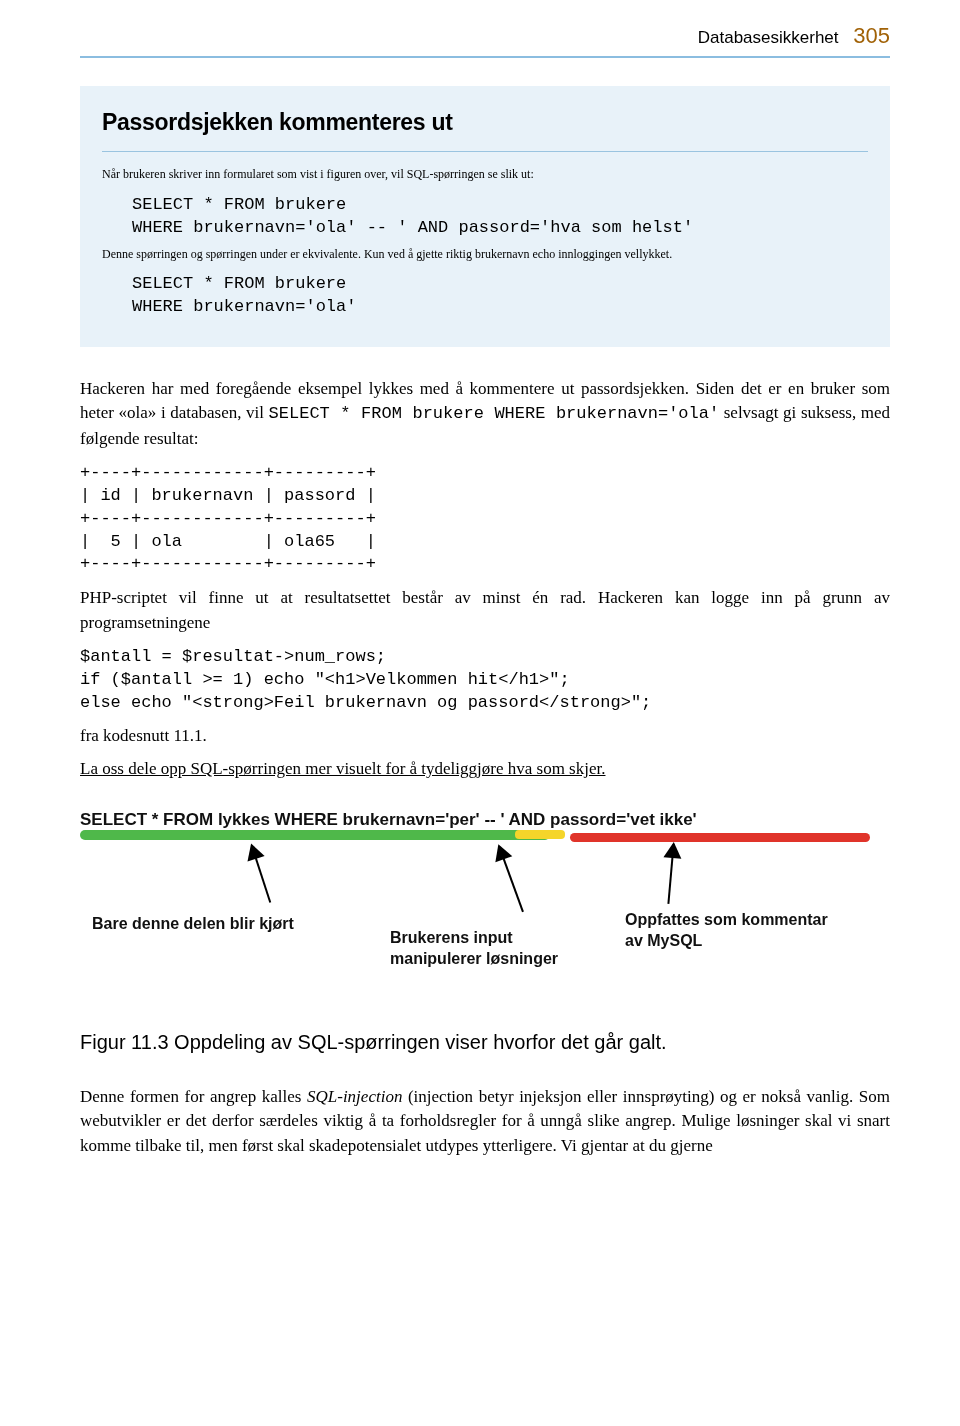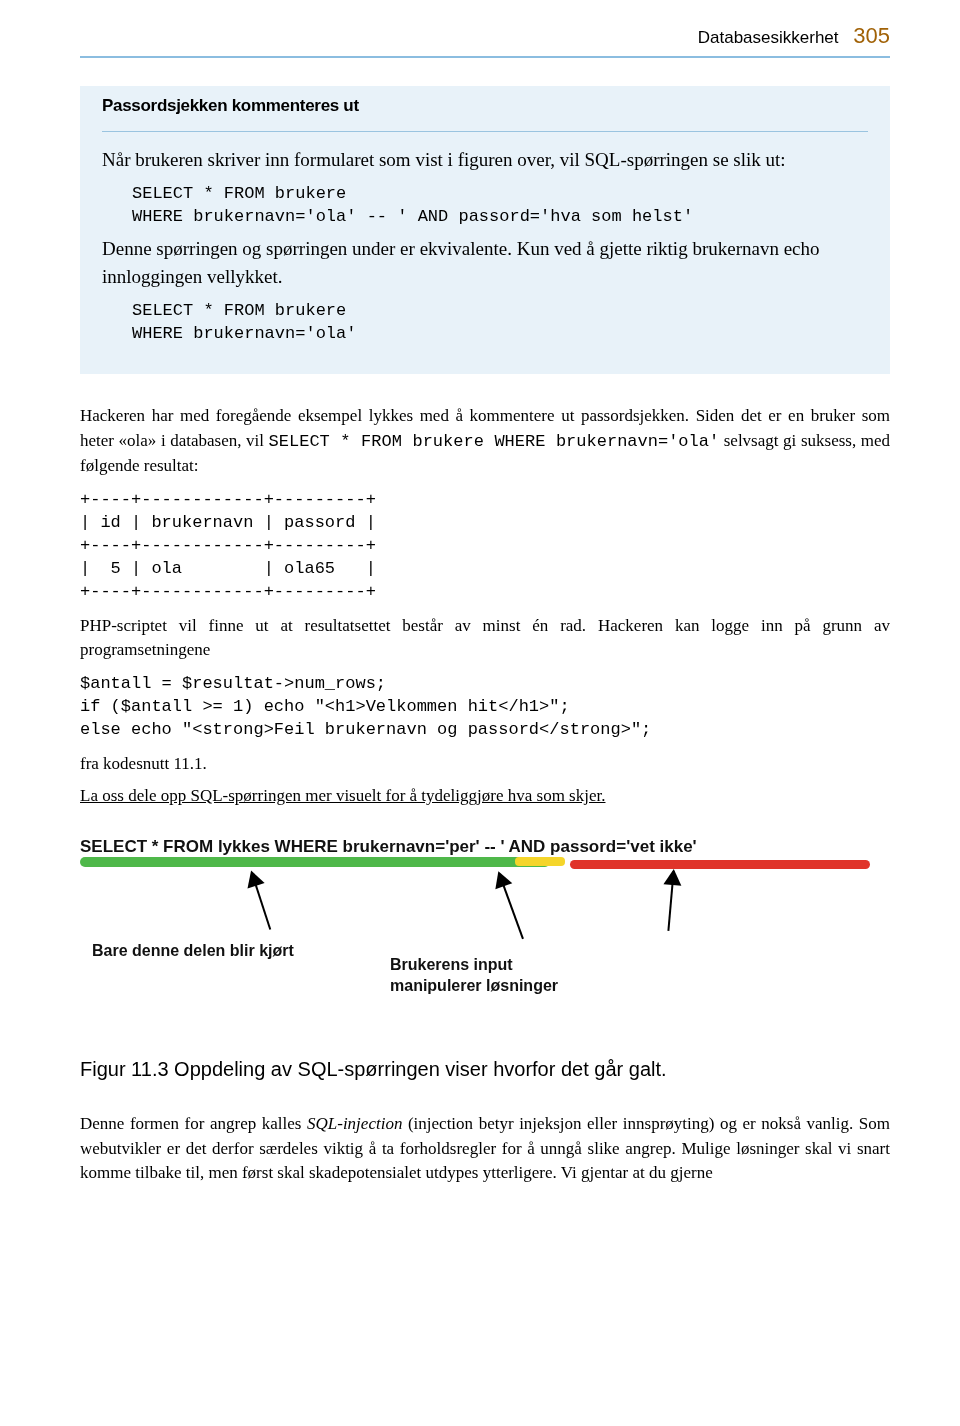--- a/index.html
+++ b/index.html
@@ -31,35 +31,35 @@
     margin-bottom: 28px;
   }
   .box {
     background: #e8f2f9;
     padding: 0 0 22px 0;
     margin-bottom: 30px;
   }
   .box-title {
     font-family: Arial, Helvetica, sans-serif;
     font-weight: bold;
-    font-size: 17px;
-    padding: 8px 22px 12px 22px;
+    font-size: 23px;
+    padding: 20px 22px 12px 22px;
     color: #000;
     font-stretch: condensed;
     letter-spacing: -0.3px;
   }
   .box-rule {
     border: none;
     border-top: 1.5px solid #9ac4e0;
     margin: 0 22px 14px 22px;
   }
   .box p {
     padding: 0 22px;
     margin-bottom: 4px;
-    font-size: 19px;
+    font-size: 12px;
   }
   .box .code {
     font-family: 'Courier New', monospace;
     font-size: 17px;
     padding: 6px 22px 6px 52px;
     line-height: 1.35;
     white-space: pre;
   }
   p.body {
     margin-bottom: 4px;
@@ -196,19 +196,21 @@
   <div class="sql-line">SELECT * FROM lykkes WHERE brukernavn='per' -- ' AND passord='vet ikke'</div>
   <div class="underline-green"></div>
   <div class="underline-yellow"></div>
   <div class="underline-red"></div>
   <div class="arrow arrow1"></div>
   <div class="arrow arrow2"></div>
   <div class="arrow arrow3"></div>
   <div class="callout c1">Bare denne delen blir kjørt</div>
   <div class="callout c2" style="white-space:pre-line;">Brukerens input
 manipulerer løsninger</div>
+  <div class="callout c3" style="white-space:pre-line;">Oppfattes som kommentar
+av MySQL</div>
 </div>
 
 <p class="figure-caption">Figur 11.3  Oppdeling av SQL-spørringen viser hvorfor det går galt.</p>
 
 <p class="body">
   <span>Denne formen for angrep kalles </span><em>SQL-injection</em><span> (injection betyr injeksjon eller innsprøyting) og er nokså vanlig. Som webutvikler er det derfor særdeles viktig å ta forholdsregler for å unngå slike angrep. Mulige løsninger skal vi snart komme tilbake til, men først skal skadepotensialet utdypes ytterligere. Vi gjentar at du gjerne</span>
 </p>
 
 </body></html>

